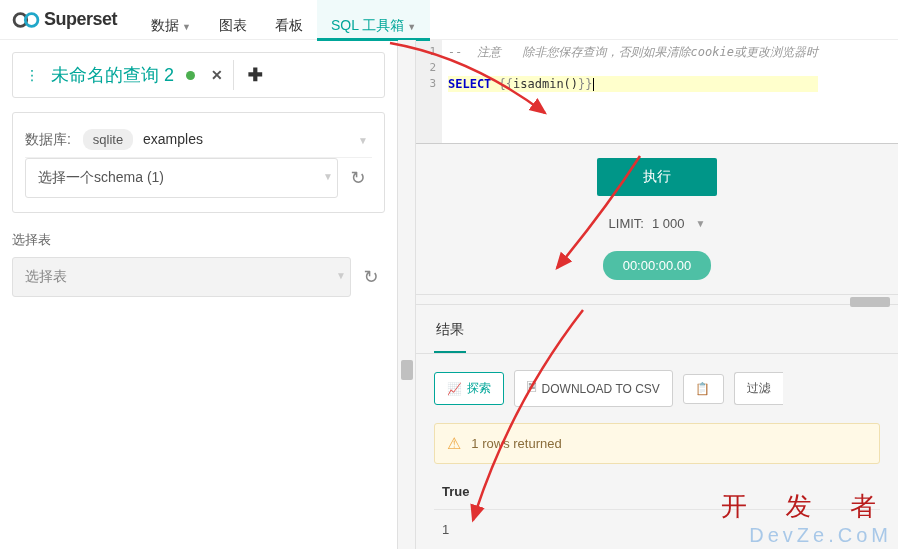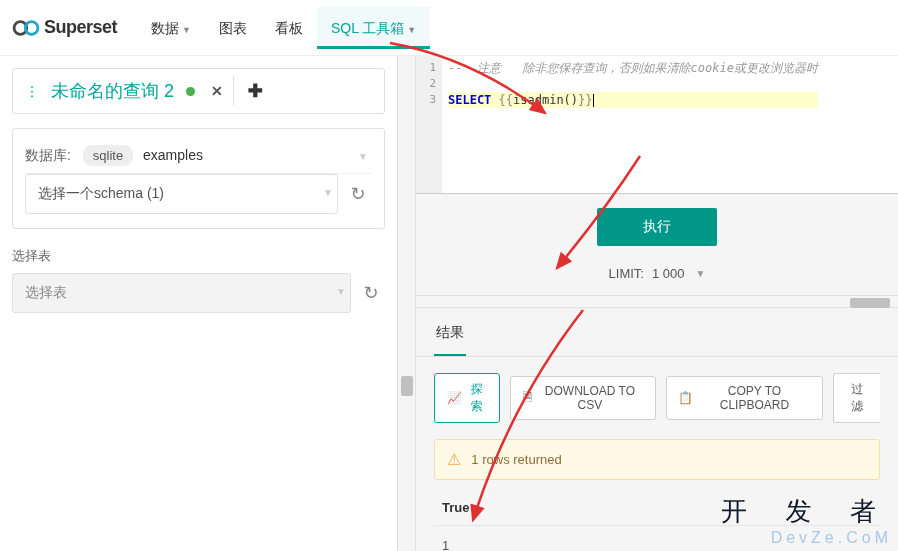--- a/index.html
+++ b/index.html
@@ -1,21 +1,21 @@
 <!DOCTYPE html>
 <html><head>
 <meta charset="utf-8">
 <style>
 * { box-sizing: border-box; margin: 0; padding: 0; }
 body { font-family: "Helvetica Neue", Arial, "Microsoft YaHei", sans-serif; font-size: 14px; color: #333; background: #fff; width: 898px; height: 551px; overflow: hidden; position: relative; }
-.navbar { height: 56px; display: flex; align-items: center; padding: 0 12px; border-bottom: 1px solid #eee; background: #fff; }
+.navbar { height: 40px; display: flex; align-items: center; padding: 0 12px; border-bottom: 1px solid #eee; background: #fff; }
 .logo { display: flex; align-items: center; margin-right: 20px; }
 .logo-mark { width: 28px; height: 18px; margin-right: 4px; }
 .logo-text { font-weight: 700; font-size: 18px; color: #333; letter-spacing: -0.5px; }
-.nav-item { padding: 0 14px; height: 42px; line-height: 42px; font-size: 14px; color: #333; cursor: pointer; position: relative; }
+.nav-item { padding: 0 14px; height: 42px; line-height: 52px; font-size: 14px; color: #333; cursor: pointer; position: relative; }
 .nav-item.active { color: #00a699; border-bottom: 3px solid #00a699; background: #f0fafa; }
 .caret { font-size: 9px; margin-left: 3px; color: #888; }
 .content { display: flex; height: calc(100% - 42px); background: #f5f5f5; }
 .left-col { width: 398px; padding: 12px; background: #fff; border-right: 1px solid #e0e0e0; }
 .tabs-row { display: flex; align-items: center; border: 1px solid #e0e0e0; border-radius: 3px; margin-bottom: 14px; background: #fff; }
 .tab-handle { color: #00a699; padding: 10px 4px 10px 12px; font-size: 14px; letter-spacing: 2px; }
 .tab-title { color: #00a699; padding: 10px 6px; font-size: 18px; }
 .tab-dot { width: 9px; height: 9px; border-radius: 50%; background: #4caf50; margin: 0 6px; }
 .tab-close { padding: 4px 10px; color: #555; cursor: pointer; font-size: 14px; font-weight: bold; }
 .tab-add { padding: 4px 14px; color: #333; cursor: pointer; font-size: 18px; font-weight: bold; border-left: 1px solid #e0e0e0; }
@@ -53,22 +53,22 @@
 .result-actions { display: flex; gap: 10px; padding: 16px 18px; align-items: center; }
 .act-btn { border: 1px solid #d0d0d0; background: #fff; padding: 7px 12px; font-size: 12px; color: #555; cursor: pointer; border-radius: 3px; display: inline-flex; align-items: center; gap: 5px; }
 .act-btn:first-child { color: #00a699; border-color: #00a699; }
 .act-btn.cut { border-right: none; border-radius: 3px 0 0 3px; }
 .alert-row { margin: 0 18px 10px; background: #fff9e6; border: 1px solid #f0e0b0; padding: 10px 12px; display: flex; align-items: center; gap: 10px; border-radius: 3px; color: #8a6d3b; font-size: 13px; }
 .warn-tri { color: #f0ad4e; font-size: 16px; }
 .result-table { margin: 0 18px; font-size: 13px; }
 .rth { padding: 10px 8px; font-weight: bold; color: #333; border-bottom: 1px solid #e5e5e5; }
 .rtd { padding: 12px 8px; color: #555; }
 .watermark { position: absolute; right: 6px; bottom: 4px; text-align: right; pointer-events: none; }
-.wm1 { color: #0f172a; font-size: 26px; letter-spacing: 16px; font-family: SimSun, serif; }
-.wm2 { color: #a8c8e8; font-size: 16px; letter-spacing: 4px; font-family: Arial; }
+.wm1 { color: #b91c1c; font-size: 26px; letter-spacing: 16px; font-family: SimSun, serif; }
+.wm2 { color: #a8c8e8; font-size: 20px; letter-spacing: 4px; font-family: Arial; }
 .arrow { position: absolute; pointer-events: none; }
 </style>
 </head>
 <body>
 
 <div class="navbar">
   <div class="logo">
     <svg class="logo-mark" viewBox="0 0 40 24">
         <circle cx="12" cy="12" r="9" fill="none" stroke="#484848" stroke-width="4"></circle>
         <circle cx="28" cy="12" r="9" fill="none" stroke="#20a7c9" stroke-width="4"></circle>
@@ -133,20 +133,21 @@
 <span class="cm-hl"><span class="cm-keyword">SELECT</span> <span class="cm-punc">{{</span><span>isadmin()</span><span class="cm-punc">}}</span><span class="cursor-bar"></span></span></div>
     </div>
 
     <div class="run-bar">
       <button class="btn-run">执行</button>
       <div class="limit-box">
         <span>LIMIT:</span>
         <span>1 000</span>
         <span class="caret" style="font-size:10px;color:#999">▼</span>
       </div>
+      <span class="time-badge">00:00:00.00</span>
     </div>
 
     <div class="scroll-h">
       <div class="scroll-h-thumb"></div>
     </div>
 
     <div class="result-tabs">
       <div class="rtab active">结果</div>
     </div>
 
@@ -154,21 +155,20 @@
       <button class="act-btn">
           <span>📈</span>
           <span>探索</span>
         </button>
       <button class="act-btn">
           <span>🗎</span>
           <span>DOWNLOAD TO CSV</span>
         </button>
       <button class="act-btn">
           <span>📋</span>
-          <span>COPY TO CLIPBOARD</span>
         </button>
       <button class="act-btn cut">过滤</button>
     </div>
 
     <div class="alert-row">
       <span class="warn-tri">⚠</span>
       <span>1 rows returned</span>
     </div>
 
     <div class="result-table">

